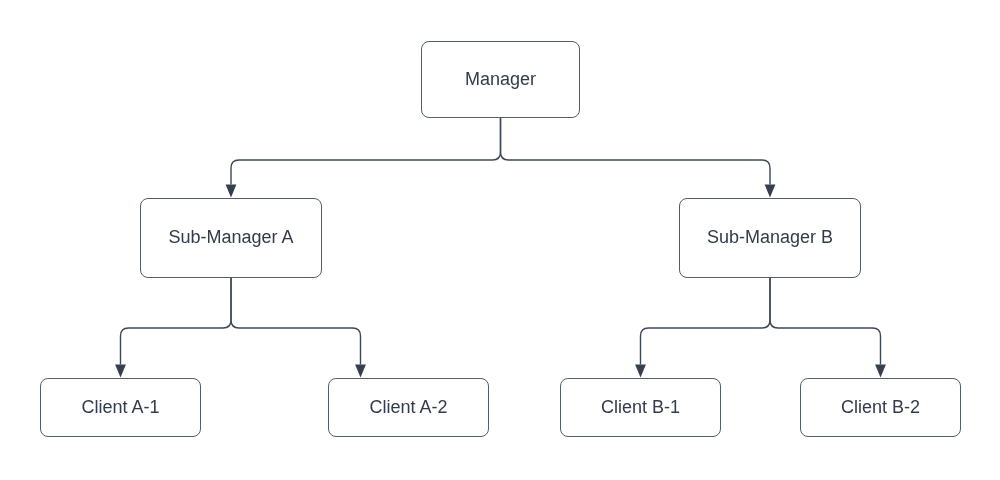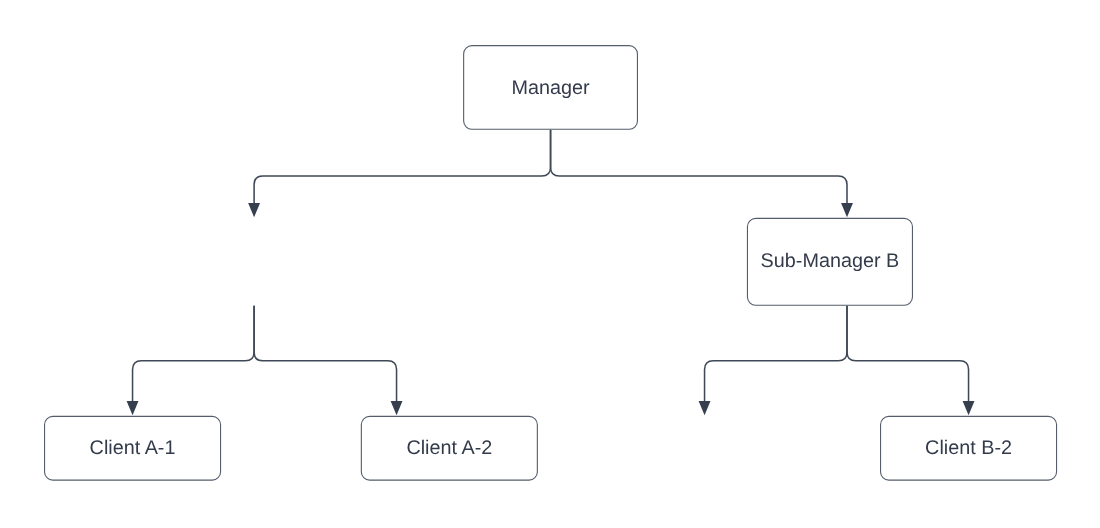--- a/index.html
+++ b/index.html
@@ -44,21 +44,21 @@
     align-items: center;
     justify-content: center;
     text-align: left;
     color: var(--text);
     font-size: 18px;
     line-height: 1.2;
     cursor: default;
   }
   .node-manager   { left: 421px; top: 41px;  width: 159px; height: 77px; }
   .node-sub-a     { left: 140px; top: 198px; width: 182px; height: 80px; }
-  .node-sub-b     { left: 679px; top: 198px; width: 151px; height: 80px; }
+  .node-sub-b     { left: 679px; top: 198px; width: 182px; height: 80px; }
   .node-client-a1 { left: 40px;  top: 378px; width: 161px; height: 59px; }
   .node-client-a2 { left: 280px; top: 378px; width: 161px; height: 59px; margin-left: 48px; }
   .node-client-b1 { left: 560px; top: 378px; width: 161px; height: 59px; }
   .node-client-b2 { left: 800px; top: 378px; width: 161px; height: 59px; }
 </style>
 </head>
 <body>
 
 <div class="canvas">
 
@@ -92,31 +92,37 @@
     <g>
       <path d="M 770 278 L 770 320 Q 770 328 778 328 L 872.5 328 Q 880.5 328 880.5 336 L 880.5 364.5"></path>
       <polygon points="880.5,377.5 875.1,364.5 885.9,364.5"></polygon>
     </g>
   </svg>
 
   <div class="node node-manager">
     <span>Manager</span>
   </div>
 
+  <div class="node node-sub-a">
+    <span>Sub-Manager A</span>
+  </div>
 
   <div class="node node-sub-b">
     <span>Sub-Manager B</span>
   </div>
 
   <div class="node node-client-a1">
     <span>Client A-1</span>
   </div>
 
   <div class="node node-client-a2">
     <span>Client A-2</span>
   </div>
 
+  <div class="node node-client-b1">
+    <span>Client B-1</span>
+  </div>
 
   <div class="node node-client-b2">
     <span>Client B-2</span>
   </div>
 
 </div>
 
 </body></html>

